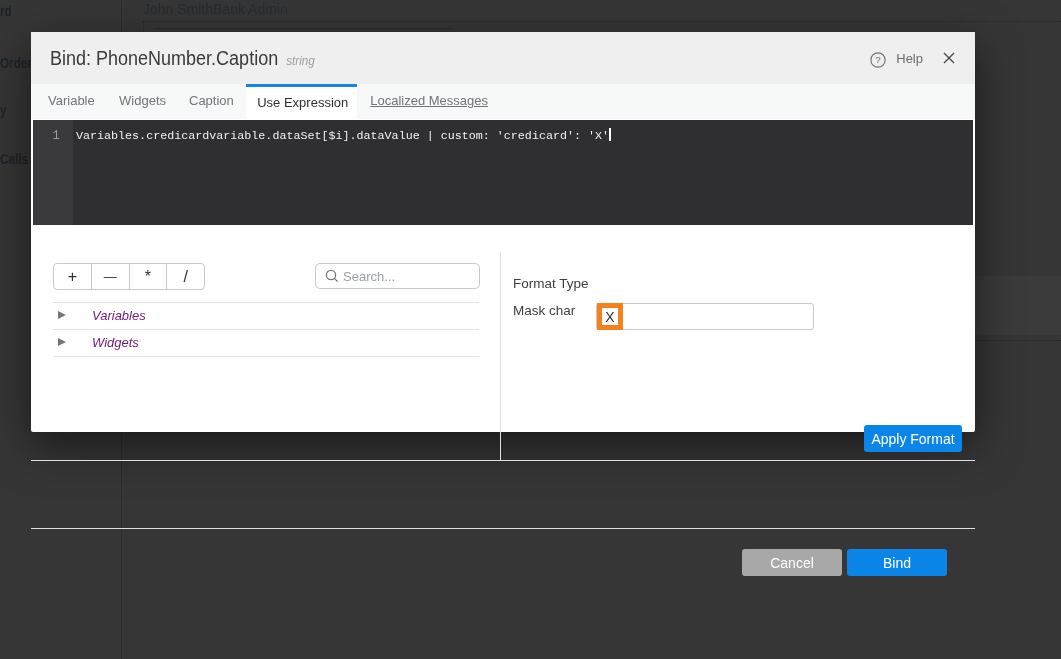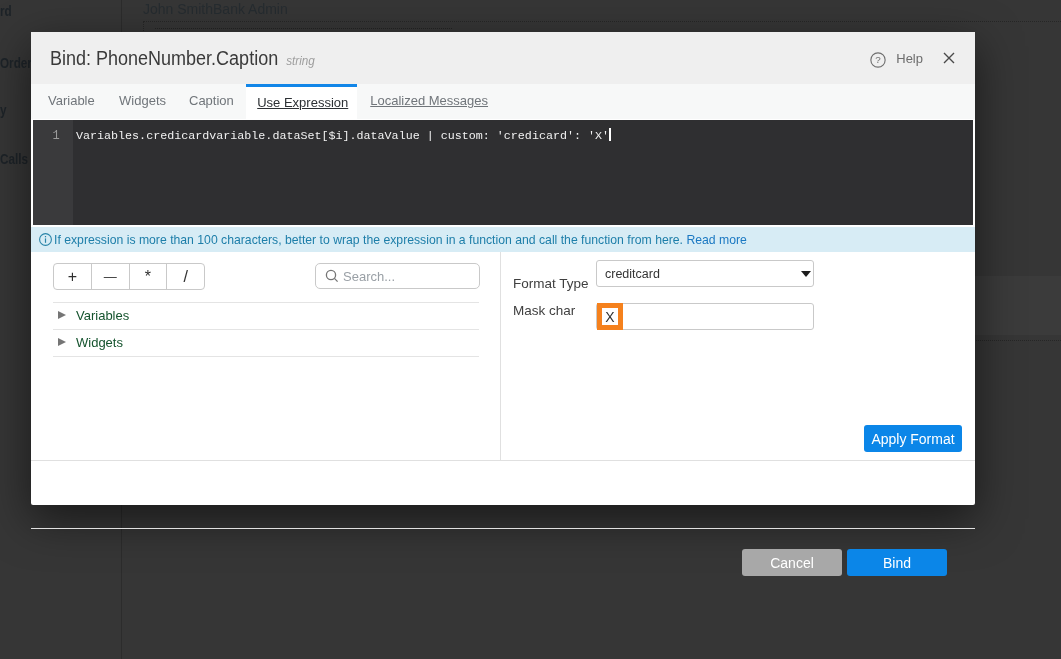--- a/index.html
+++ b/index.html
@@ -8,21 +8,21 @@
   .abs{position:absolute;}
   
   .bgtext{color:#1d2328;font-weight:700;font-size:15px;transform:scaleX(0.78);transform-origin:0 50%;white-space:nowrap;}
   #vline{left:121px;top:0;width:1px;height:659px;background:#2c2c2c;}
   #pagetitle{left:143px;top:1px;color:#262c30;font-size:14px;font-weight:500;}
   #dotbox{left:143px;top:21px;width:930px;height:318px;border:1px dotted #262626;}
   #dotline{left:155px;top:28px;width:297px;height:3px;border-top:1px dotted #242424;border-bottom:1px dotted #242424;}
   #rband{left:975px;top:276px;width:86px;height:59px;background:#3b3b3b;}
 
   
-  #modal{left:31px;top:32px;width:944px;height:473px;background:#fff;border-radius:2px;
+  #modal{left:31px;top:32px;width:944px;height:400px;background:#fff;border-radius:2px;
          box-shadow:0 14px 45px rgba(0,0,0,0.55);}
   #header{left:0;top:0;width:100%;height:52px;background:#efefef;}
   #title{left:19px;top:0;height:52px;line-height:52px;font-size:20px;color:#3a3a3a;transform:scaleX(0.9);transform-origin:0 50%;white-space:nowrap;}
   #title .str{font-size:13px;color:#9e9e9e;font-style:italic;font-weight:400;margin-left:9px;}
   #helpwrap{right:52px;top:0;height:52px;display:flex;align-items:center;color:#6d6d6d;font-size:13px;}
   #closex{left:909px;top:17px;width:18px;height:18px;}
 
   
   #tabs{left:0;top:52px;width:100%;height:35px;background:#f7f8f8;display:flex;padding-left:5px;box-sizing:border-box;}
   .tab{height:35px;line-height:34px;padding:0 12px;font-size:13px;color:#70757a;}
@@ -51,21 +51,21 @@
   #btngroup{left:22px;top:231px;width:152px;height:27px;display:flex;border:1px solid #c9c9c9;border-radius:4px;box-sizing:border-box;}
   #btngroup .b{flex:1;border-right:1px solid #c9c9c9;display:flex;align-items:center;justify-content:center;
                font-size:16px;color:#2f2f2f;}
   #btngroup .b:last-child{border-right:none;}
   #search{left:284px;top:231px;width:165px;height:26px;border:1px solid #c9c9c9;border-radius:5px;box-sizing:border-box;
           display:flex;align-items:center;color:#9aa0a6;font-size:13px;background:#fff;}
   #search svg{margin-left:9px;margin-right:4px;}
   #tree{left:22px;top:270px;width:426px;border-top:1px solid #e4e4e4;}
   .trow{height:27px;border-bottom:1px solid #e4e4e4;display:flex;align-items:center;padding-left:5px;box-sizing:border-box;}
   .tri{position:relative;top:-1px;width:0;height:0;border-left:8px solid #757575;border-top:4.5px solid transparent;border-bottom:4.5px solid transparent;}
-  .trow span{margin-left:10px;font-size:13px;color:#14532d;position:relative;top:-1px;}
+  .trow span{margin-left:26px;font-size:13px;color:#701a75;position:relative;top:-1px;font-style:italic;}
 
   
   .rlabel{left:482px;font-size:13.5px;color:#3f3f3f;}
   #select{left:565px;top:228px;width:218px;height:27px;border:1px solid #c9c9c9;border-radius:3px;box-sizing:border-box;
           background:#fff;display:flex;align-items:center;}
   #select .val{margin-left:8px;font-size:12.5px;color:#333;flex:1;}
   #select .arr{width:0;height:0;border-top:6.5px solid #1d1d1d;border-left:5px solid transparent;border-right:5px solid transparent;margin-right:2px;}
   #maskinput{left:565px;top:271px;width:218px;height:27px;border:1px solid #c9c9c9;border-radius:3px;box-sizing:border-box;background:#fff;}
   #chip{left:566px;top:271px;width:26px;height:27px;border:5.5px solid #f5811d;box-sizing:border-box;background:#fff;
         display:flex;align-items:center;justify-content:center;font-size:14px;color:#333;}
@@ -102,39 +102,31 @@
       <span>Help</span>
     </div>
     <svg class="abs" id="closex" viewBox="0 0 18 18">
       <path d="M4 4 L14 14 M14 4 L4 14" stroke="#4a4a4a" stroke-width="1.4" fill="none"></path>
     </svg>
 
     <div class="abs" id="tabs">
       <div class="tab">Variable</div>
       <div class="tab" style="padding-left:12.3px;">Widgets</div>
       <div class="tab" style="padding-left:11px;">Caption</div>
-      <div class="tab active" style="padding-left:11.4px;padding-right:8.4px;text-decoration:underline;">Use Expression</div>
+      <div class="tab active" style="padding-left:11.4px;padding-right:8.4px;">Use Expression</div>
       <div class="tab" style="padding-left:13.6px;text-decoration:underline;">Localized Messages</div>
     </div>
 
     <div class="abs" id="editor">
       <div class="abs" id="gutter">
         <div>1</div>
       </div>
       <div class="abs" id="code">Variables.credicardvariable.dataSet[$i].dataValue | custom: 'credicard': 'X'<span id="caret"></span></div>
     </div>
 
-    <div class="abs" id="infobar">
-      <svg class="icon" width="13" height="13" viewBox="0 0 13 13">
-        <circle cx="6.5" cy="6.5" r="5.9" fill="none" stroke="#2a84a8" stroke-width="1.1"></circle>
-        <rect x="5.9" y="5.4" width="1.2" height="4.4" fill="#2a84a8"></rect>
-        <rect x="5.9" y="3" width="1.2" height="1.3" fill="#2a84a8"></rect>
-      </svg>
-      <span style="transform:scaleX(0.94);transform-origin:0 50%;white-space:nowrap;">If expression is more than 100 characters, better to wrap the expression in a function and call the function from here.&nbsp;<span class="rm">Read more</span></span>
-    </div>
 
     <div class="abs" id="divider"></div>
     <div class="abs" id="hline1"></div>
     <div class="abs" id="hline2"></div>
 
     <div class="abs" id="btngroup">
       <div class="b">+</div>
       <div class="b" style="font-size:13px;">—</div>
       <div class="b">*</div>
       <div class="b">/</div>
@@ -151,24 +143,20 @@
         <div class="tri"></div>
         <span>Variables</span>
       </div>
       <div class="trow">
         <div class="tri"></div>
         <span>Widgets</span>
       </div>
     </div>
 
     <div class="abs rlabel" style="top:244px;">Format Type</div>
-    <div class="abs" id="select">
-      <span class="val">creditcard</span>
-      <span class="arr"></span>
-    </div>
     <div class="abs rlabel" style="top:271px;">Mask char</div>
     <div class="abs" id="maskinput"></div>
     <div class="abs" id="chip">X</div>
     <div class="abs" id="applyfmt">Apply Format</div>
 
     <div class="abs" id="cancel">Cancel</div>
     <div class="abs" id="bind">Bind</div>
   </div>
 
 </body></html>

